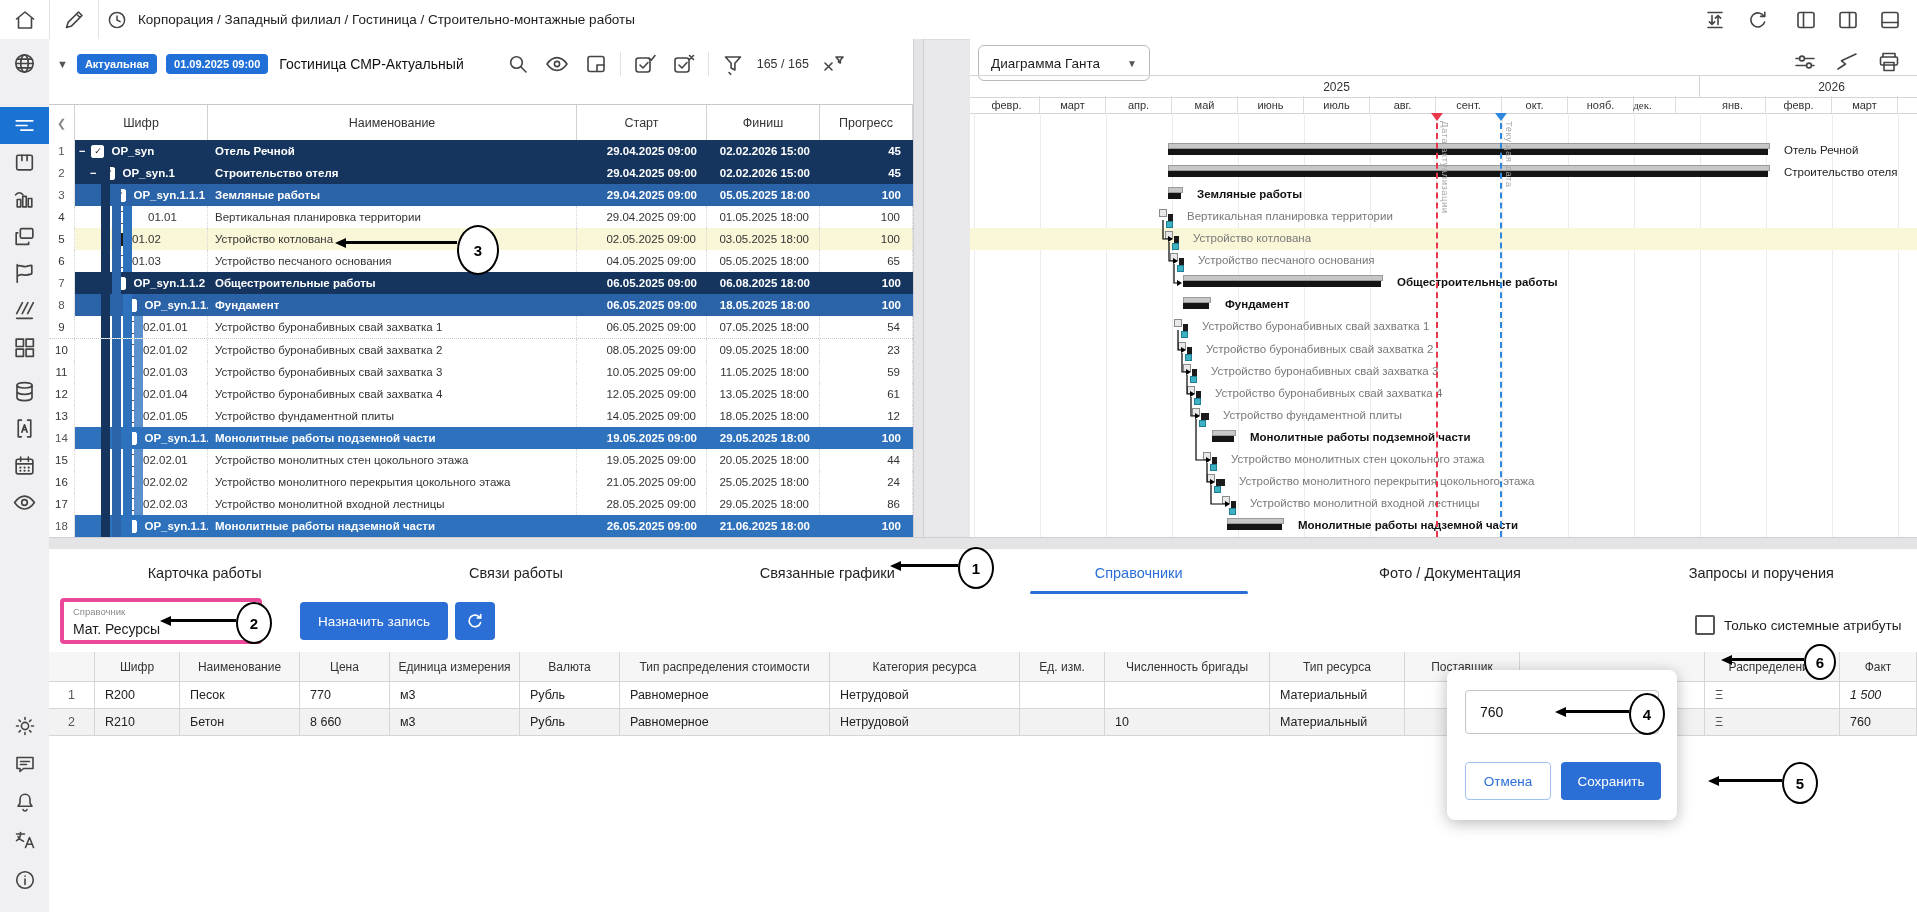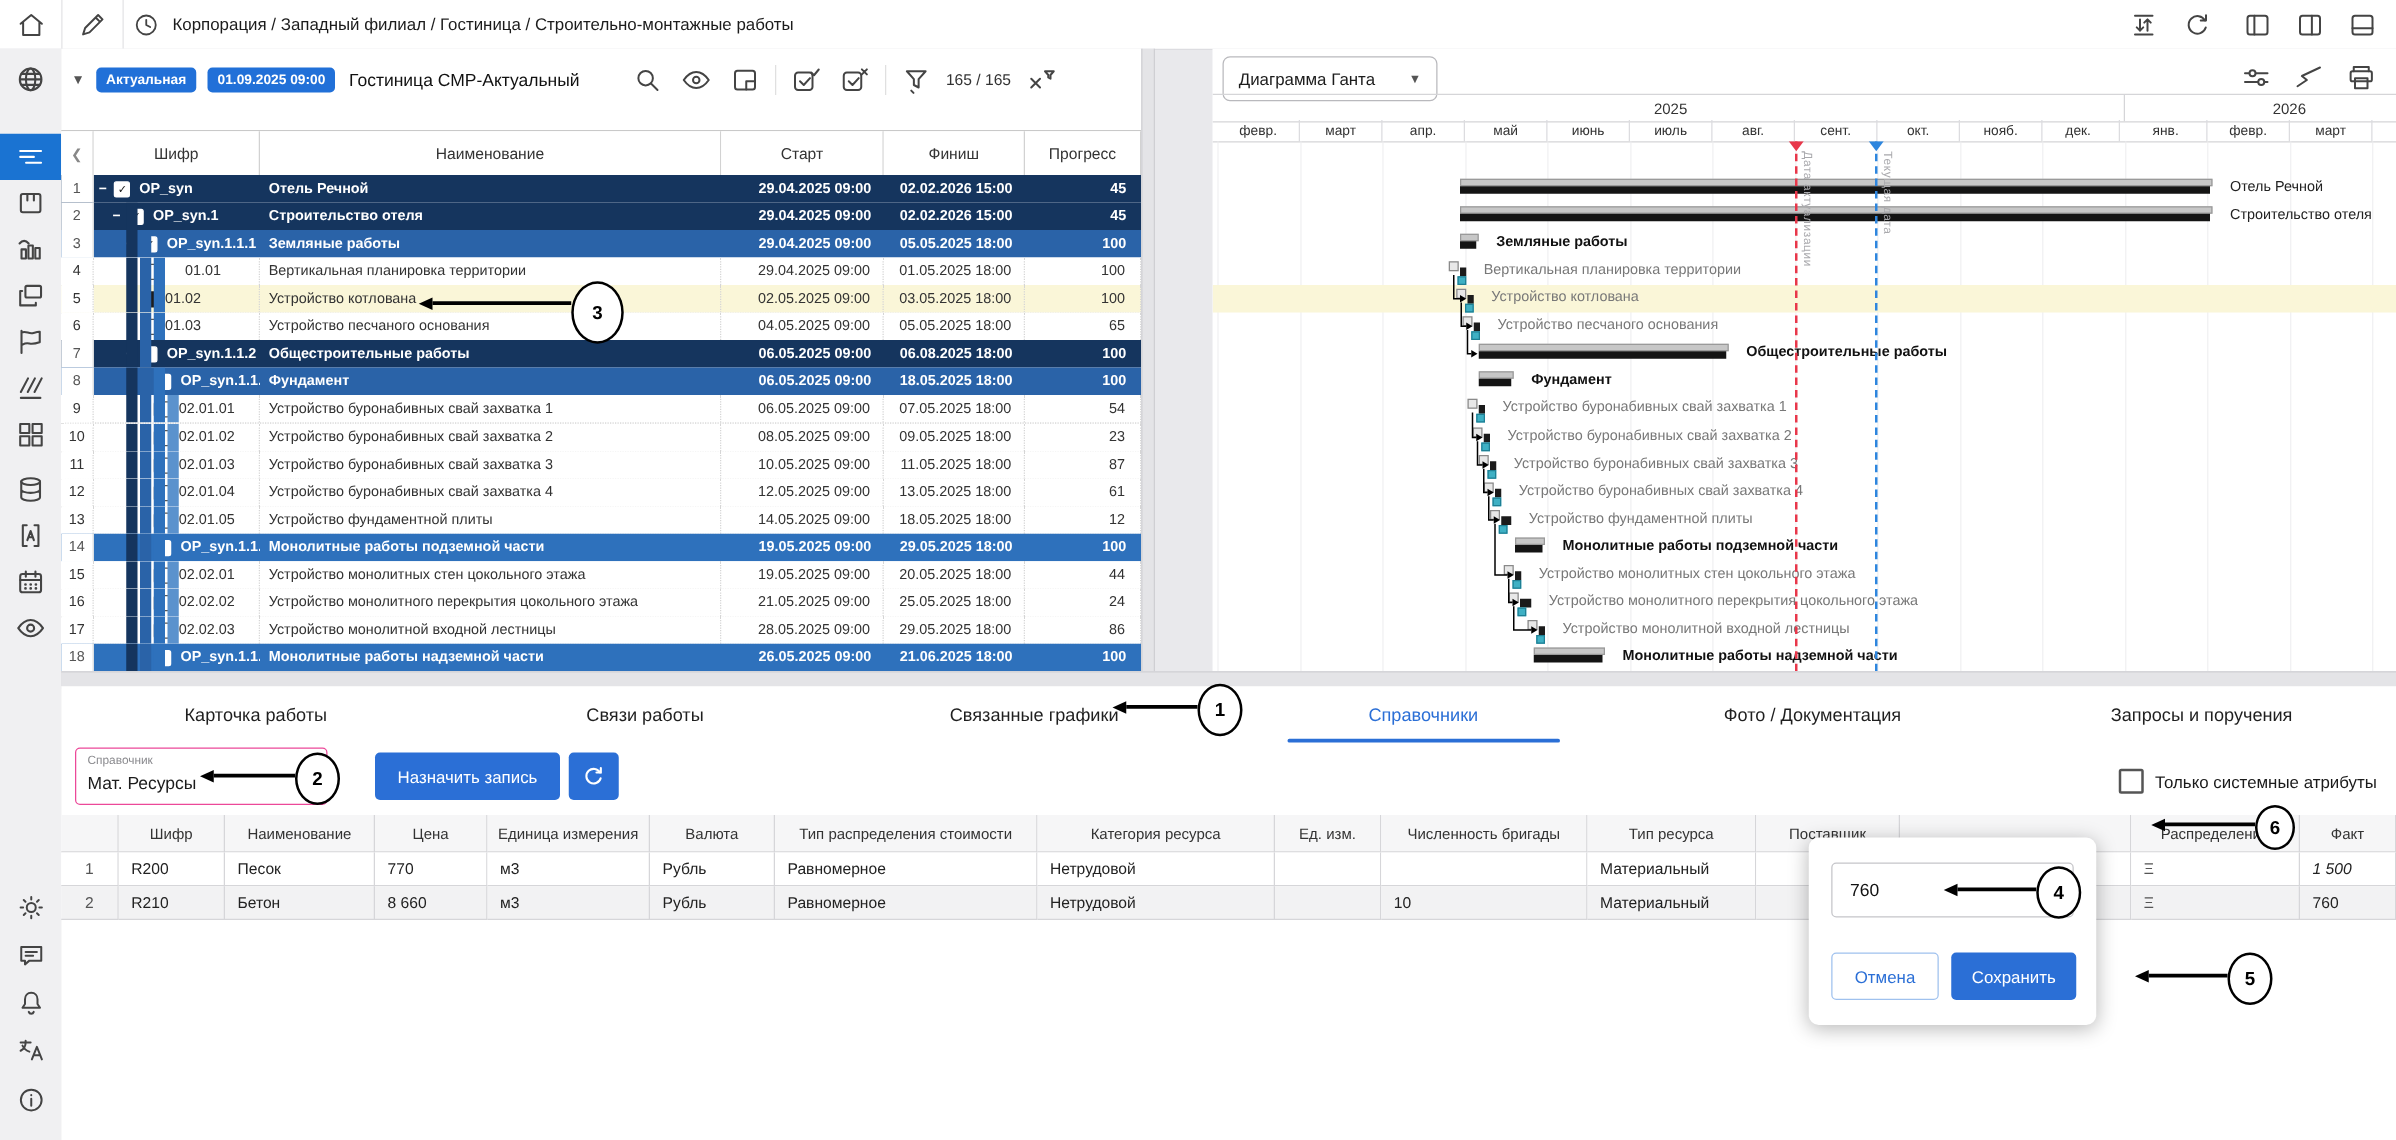--- a/index.html
+++ b/index.html
@@ -79,21 +79,21 @@
   .marker-tri{position:absolute;width:0;height:0;border-left:6px solid transparent;border-right:6px solid transparent;border-top:8px solid;}
   .marker-lbl{position:absolute;writing-mode:vertical-rl;font-size:9.5px;color:#a9a9ad;letter-spacing:.5px;}
 
   
   #hsplit{left:49px;top:537px;width:1868px;height:12px;background:#e4e4e7;border-top:1px solid #cfcfd3;border-bottom:1px solid #cfcfd3;}
   #bottom{left:49px;top:549px;width:1868px;height:363px;background:#fff;}
   #tabs{position:absolute;left:0;top:2px;width:1868px;height:44px;display:flex;}
   .tab{flex:1;display:flex;align-items:center;justify-content:center;font-size:14.5px;color:#1f1f1f;position:relative;}
   .tab.active{color:#2b6fd6;}
   .tab.active .tab-underline{position:absolute;bottom:1px;left:15%;width:70%;height:3px;background:#2b6fd6;border-radius:2px;}
-  #ref-select{position:absolute;left:11px;top:49px;width:202px;height:46px;border:1px solid #ec4899;border-radius:4px;box-sizing:border-box;background:#fff;}
+  #ref-select{position:absolute;left:11px;top:49px;width:202px;height:46px;border:4px solid #ec4899;border-radius:4px;box-sizing:border-box;background:#fff;}
   #ref-select .flabel{position:absolute;left:9px;top:4px;font-size:9.5px;color:#8a8a8e;}
   #ref-select .fvalue{position:absolute;left:9px;top:19px;font-size:14px;color:#1b1b1b;}
   .btn-blue{background:#2b6fd6;color:#fff;border:none;border-radius:4px;font-size:13.5px;font-family:inherit;display:flex;align-items:center;justify-content:center;}
   #assign-btn{position:absolute;left:251px;top:53px;width:148px;height:38px;}
   #refresh-btn{position:absolute;left:406px;top:53px;width:40px;height:38px;}
   #sysattr{position:absolute;left:1646px;top:66px;display:flex;align-items:center;gap:9px;font-size:13.5px;color:#1b1b1b;}
   #sysattr .box{width:16px;height:16px;border:2px solid #555;border-radius:2px;background:#fff;}
 
   
   #ref-table{position:absolute;left:0;top:103px;width:1868px;}
@@ -522,21 +522,21 @@
           <div class="strip" style="left:26px;background:#15355e"></div>
           <div class="strip" style="left:37px;background:#2a63a8"></div>
           <div class="strip" style="left:48px;background:#2e71bc"></div>
           <div class="strip" style="left:59px;background:#5b92cd"></div>
           <span class="cb"></span>
           <span style="margin-left:3px">02.01.03</span>
         </div>
         <div class="cell" style="left:159px;width:369px;padding-left:7px;">Устройство буронабивных свай захватка 3</div>
         <div class="cell" style="left:528px;width:130px;justify-content:flex-end;padding-right:10px;">10.05.2025 09:00</div>
         <div class="cell" style="left:658px;width:113px;justify-content:flex-end;padding-right:10px;">11.05.2025 18:00</div>
-        <div class="cell" style="left:771px;width:93px;justify-content:flex-end;padding-right:12px;">87</div>
+        <div class="cell" style="left:771px;width:93px;justify-content:flex-end;padding-right:12px;">59</div>
       </div>
       <div class="g-row task" style="top: 243px;">
         <div class="cell rownum" style="left:0;width:26px;">12</div>
         <div class="cell" style="left:26px;width:133px;padding-left:48px;gap:4px;">
           <div class="strip" style="left:26px;background:#15355e"></div>
           <div class="strip" style="left:37px;background:#2a63a8"></div>
           <div class="strip" style="left:48px;background:#2e71bc"></div>
           <div class="strip" style="left:59px;background:#5b92cd"></div>
           <span class="cb"></span>
           <span style="margin-left:3px">02.01.04</span>
@@ -654,21 +654,21 @@
       <div class="mon" style="left:4px;width:66px;">февр.</div>
       <div class="mon" style="left:70px;width:66px;">март</div>
       <div class="mon" style="left:136px;width:66px;">апр.</div>
       <div class="mon" style="left:202px;width:66px;">май</div>
       <div class="mon" style="left:268px;width:66px;">июнь</div>
       <div class="mon" style="left:334px;width:66px;">июль</div>
       <div class="mon" style="left:400px;width:66px;">авг.</div>
       <div class="mon" style="left:466px;width:66px;">сент.</div>
       <div class="mon" style="left:532px;width:66px;">окт.</div>
       <div class="mon" style="left:598px;width:66px;">нояб.</div>
-      <div class="mon" style="left:660px;width:66px;">дек.</div>
+      <div class="mon" style="left:640px;width:66px;font-family:Liberation Serif, serif;">дек.</div>
       <div class="mon" style="left:730px;width:66px;">янв.</div>
       <div class="mon" style="left:796px;width:66px;">февр.</div>
       <div class="mon" style="left:862px;width:66px;">март</div>
       <div class="mon" style="left:928px;width:66px;">апр.</div>
     </div>
   <div id="g-body">
     <svg id="g-conn" width="995" height="424" style="position:absolute;left:0;top:0;z-index:3;">
         <path d="M193 107V126H198" stroke="#000" fill="none" stroke-width="1.2"></path>
         <path d="M198 123l5 3-5 3z" fill="#000"></path>
         <path d="M199 129V148H203" stroke="#000" fill="none" stroke-width="1.2"></path>

